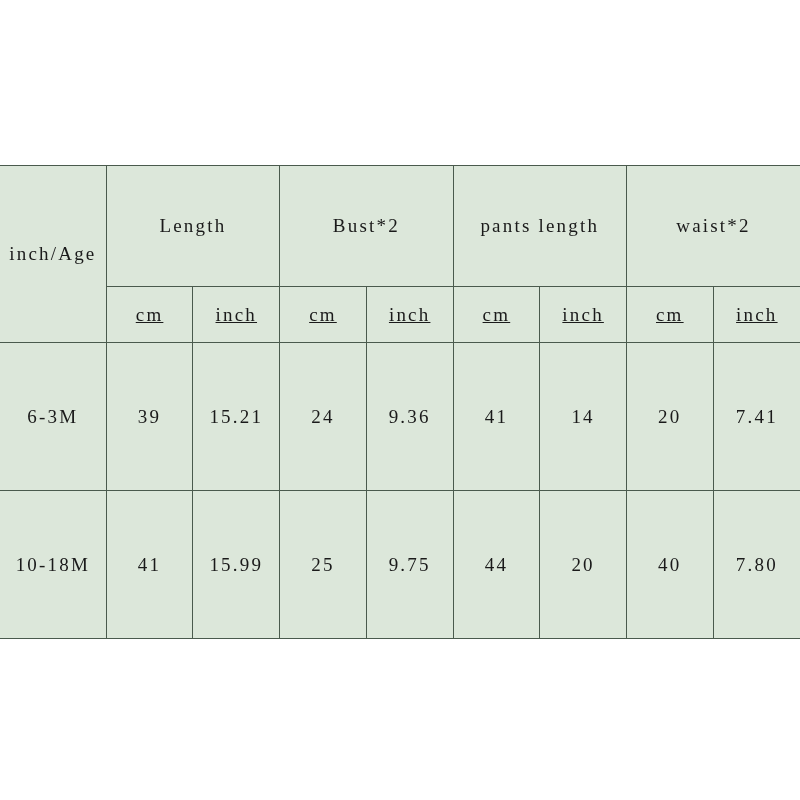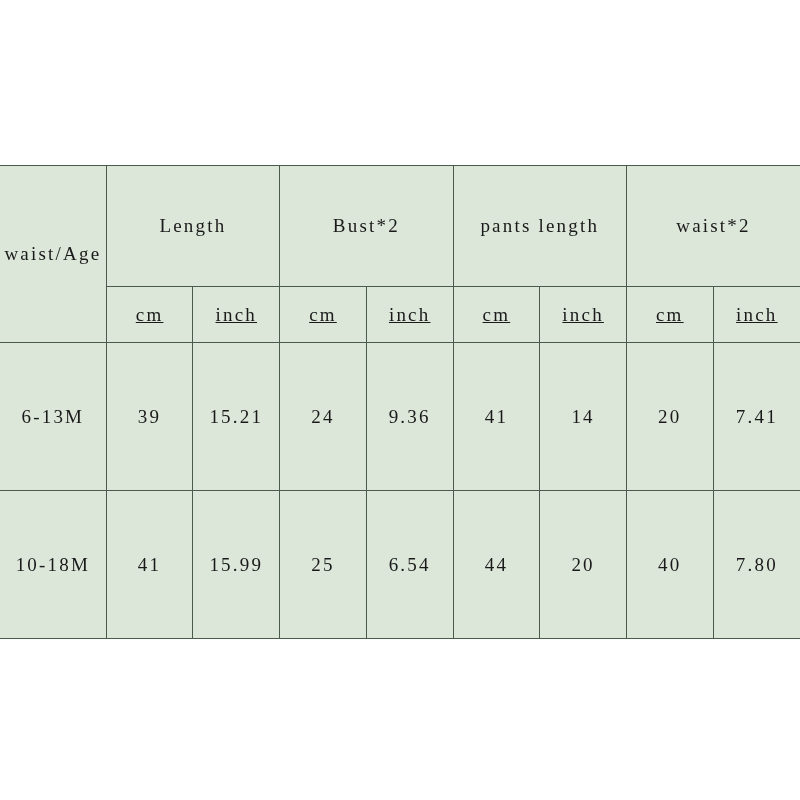--- a/index.html
+++ b/index.html
@@ -106,56 +106,56 @@
       <col class="col-metric">
       <col class="col-metric">
       <col class="col-metric">
       <col class="col-metric">
       <col class="col-metric">
       <col class="col-metric">
     </colgroup>
 
     <thead>
       <tr>
-        <th class="cell-size-age" rowspan="2">waist/Age</th>
+        <th class="cell-size-age" rowspan="2">inch/Age</th>
         <th class="group-head" colspan="2">Length</th>
         <th class="group-head" colspan="2">Bust*2</th>
         <th class="group-head" colspan="2">pants length</th>
         <th class="group-head" colspan="2">waist*2</th>
       </tr>
       <tr>
         <th class="unit-head">cm</th>
         <th class="unit-head">inch</th>
         <th class="unit-head">cm</th>
         <th class="unit-head">inch</th>
         <th class="unit-head">cm</th>
         <th class="unit-head">inch</th>
         <th class="unit-head">cm</th>
         <th class="unit-head">inch</th>
       </tr>
     </thead>
 
     <tbody>
       <tr class="data-row row-highlight">
-        <td class="size-label">6-13M</td>
+        <td class="size-label">6-3M</td>
         <td>39</td>
         <td>15.21</td>
         <td>24</td>
         <td>9.36</td>
         <td>41</td>
         <td>14</td>
         <td>20</td>
         <td>7.41</td>
       </tr>
       <tr class="data-row row-plain">
         <td class="size-label">10-18M</td>
         <td>41</td>
         <td>15.99</td>
         <td>25</td>
-        <td>6.54</td>
+        <td>9.75</td>
         <td>44</td>
         <td>20</td>
         <td>40</td>
         <td>7.80</td>
       </tr>
     </tbody>
   </table>
 
 </div>
 

